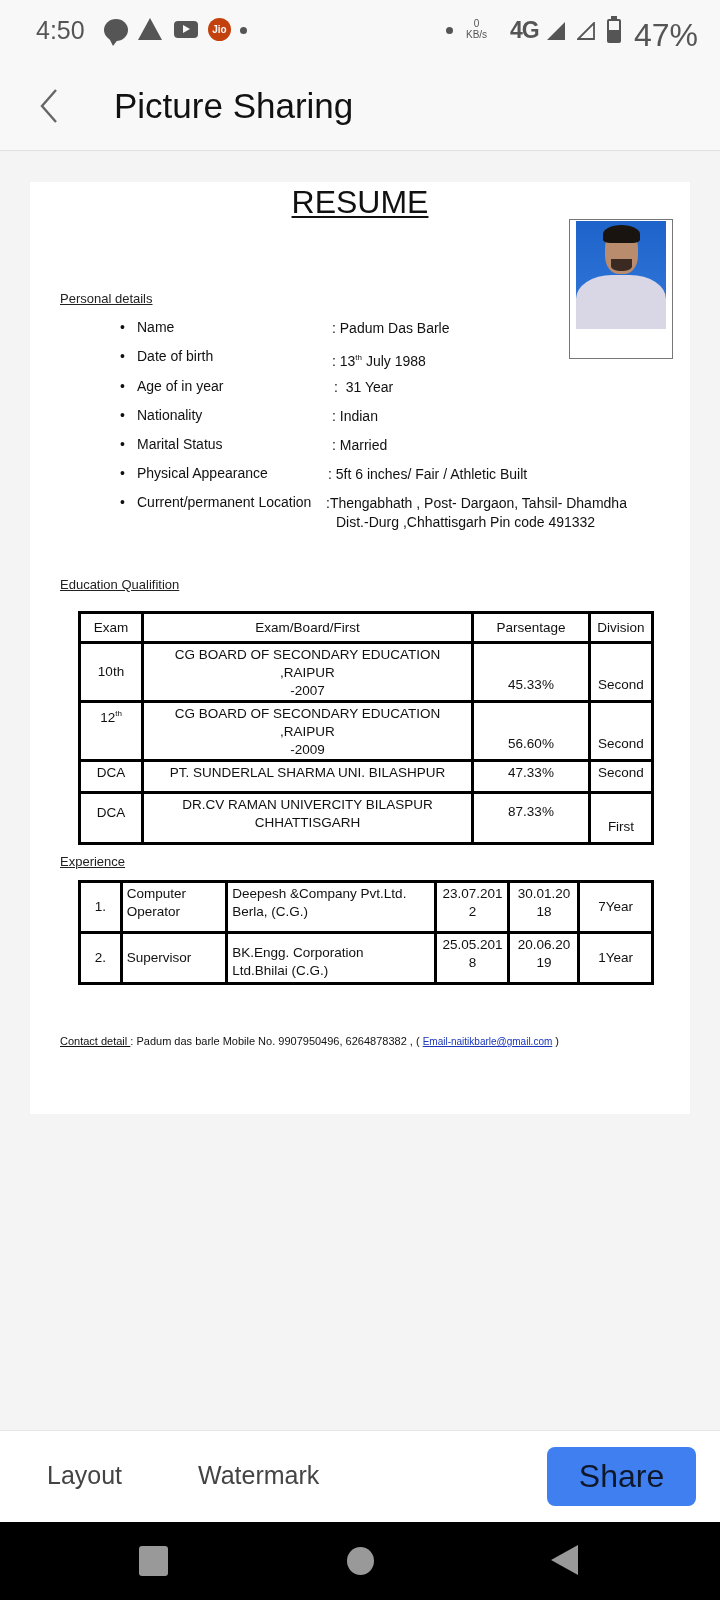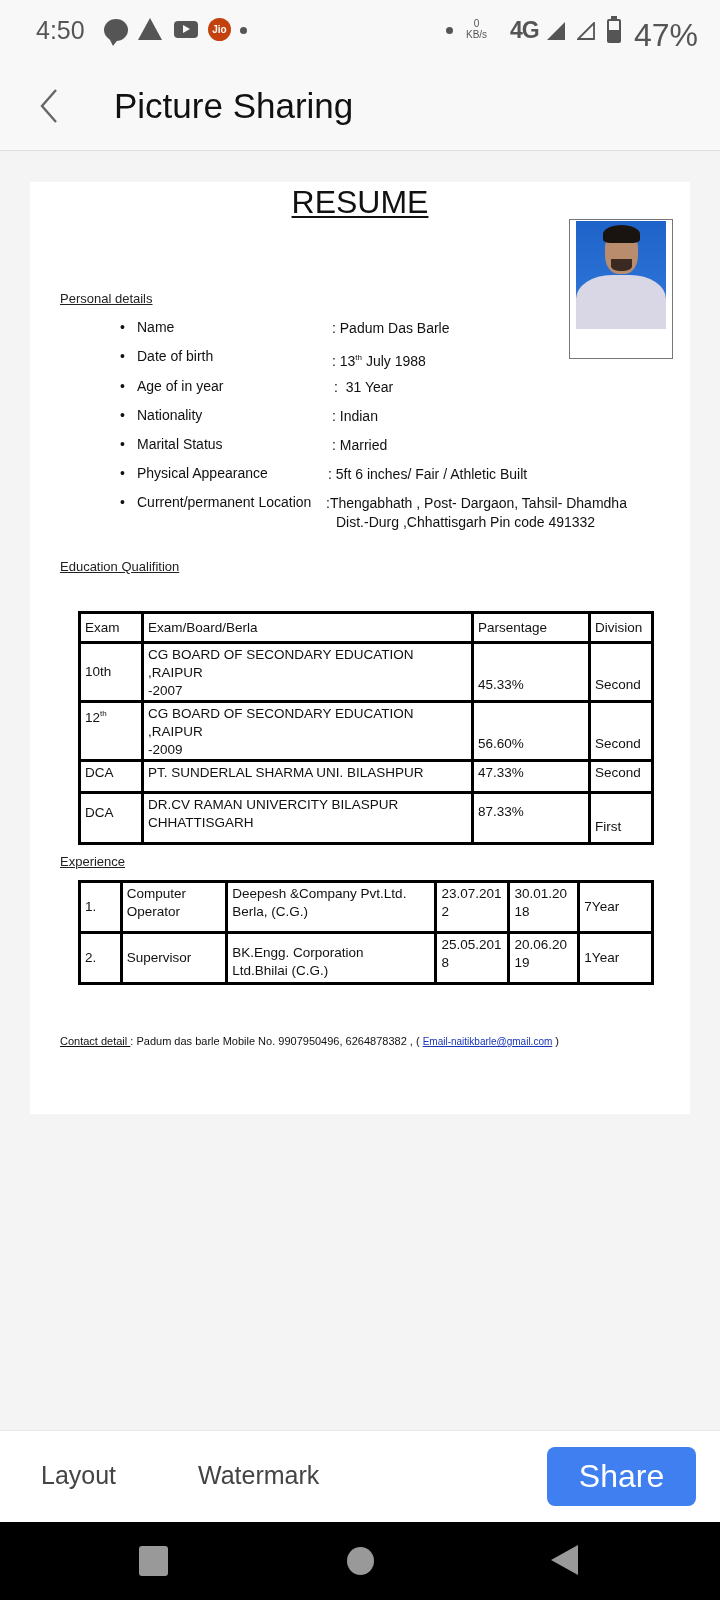--- a/index.html
+++ b/index.html
@@ -41,33 +41,33 @@
   .photo .hair { position: absolute; left: 27px; top: 4px; width: 37px; height: 18px; background: #1a1410; border-radius: 50% 50% 20% 20%; }
   .photo .beard { position: absolute; left: 35px; top: 38px; width: 21px; height: 12px; background: #3a2a22; border-radius: 0 0 40% 40%; }
   .photo .body { position: absolute; left: 0; top: 54px; width: 90px; height: 60px; background: #d9d6e6; border-radius: 40% 40% 0 0; }
   .section-label { position: absolute; left: 30px; font-size: 13px; color: #222; text-decoration: underline; }
   .pd-row { position: absolute; left: 90px; width: 560px; font-size: 14px; color: #111; }
   .pd-row .bullet { position: absolute; left: 0; top: 0; }
   .pd-row .lbl { position: absolute; left: 17px; top: 0; }
   .pd-row .val { position: absolute; top: 0; white-space: pre; line-height: 19px; }
 
   table.grid { position: absolute; border-collapse: collapse; font-size: 13.5px; color: #111; }
-  table.grid td { border: 3px solid #000; text-align: left; vertical-align: middle; padding: 0 4px; line-height: 18px; }
+  table.grid td { border: 3px solid #000; text-align: center; vertical-align: middle; padding: 0 4px; line-height: 18px; }
   table.grid td.top { vertical-align: top; padding-top: 2px; }
   table.grid td.left { text-align: left; }
   sup { font-size: 8px; }
 
   .contact { position: absolute; left: 30px; top: 853px; font-size: 11px; color: #111; white-space: nowrap; }
   .contact .u { text-decoration: underline; }
   .contact a { color: #1a35b8; text-decoration: underline; font-size: 10px; }
 
   
   .bottombar { position: absolute; left: 0; top: 1430px; width: 720px; height: 92px; background: #fff; border-top: 1px solid #e6e6e6; }
   .tool-btn { position: absolute; top: 30px; font-size: 25px; color: #444; cursor: pointer; }
-  .share-btn { position: absolute; left: 547px; top: 16px; width: 149px; height: 59px; background: #3f7ff0; color: #ffffff; border-radius: 8px; font-size: 32px; text-align: center; line-height: 59px; cursor: pointer; }
+  .share-btn { position: absolute; left: 547px; top: 16px; width: 149px; height: 59px; background: #3f7ff0; color: #0f172a; border-radius: 8px; font-size: 32px; text-align: center; line-height: 59px; cursor: pointer; }
 
   
   .navbar { position: absolute; left: 0; top: 1522px; width: 720px; height: 78px; background: #000; }
   .nav-recent { position: absolute; left: 139px; top: 24px; width: 29px; height: 30px; background: #999; border-radius: 3px; }
   .nav-home { position: absolute; left: 347px; top: 25px; width: 27px; height: 28px; background: #999; border-radius: 50%; }
   .nav-back { position: absolute; left: 551px; top: 23px; width: 0; height: 0; border-top: 15px solid transparent; border-bottom: 15px solid transparent; border-right: 27px solid #999; }
 </style>
 </head>
 <body>
 
@@ -143,33 +143,33 @@
     <span class="lbl">Physical Appearance</span>
     <span class="val" style="left:208px"><span>:</span> <span>5ft 6 inches/ Fair / Athletic Built</span></span>
   </div>
   <div class="pd-row" style="top:312px">
     <span class="bullet">•</span>
     <span class="lbl">Current/permanent Location</span>
     <span class="val" style="left:206px"><span>:</span><span>Thengabhath , Post- Dargaon, Tahsil- Dhamdha</span></span>
     <span class="val" style="left:216px; top:19px">Dist.-Durg ,Chhattisgarh Pin code 491332</span>
   </div>
 
-  <div class="section-label" style="top:377px">Education Qualifition</div>
+  <div class="section-label" style="top:395px">Education Qualifition</div>
 
   <table class="grid" style="left:48px; top:429px; width:576px">
     <colgroup>
         <col style="width:63px">
         <col style="width:330px">
         <col style="width:117px">
         <col style="width:63px">
       </colgroup>
     <tbody>
         <tr style="height:30px">
       <td>Exam</td>
-      <td>Exam/Board/Berla</td>
+      <td>Exam/Board/First</td>
       <td>Parsentage</td>
       <td>Division</td>
     </tr>
     <tr style="height:51px">
       <td><span>10th</span></td>
       <td class="top">
             <div>CG BOARD OF SECONDARY EDUCATION ,RAIPUR</div>
             <div>-2007</div>
           </td>
       <td style="vertical-align:bottom; padding-bottom:6px">45.33%</td>
@@ -255,21 +255,21 @@
     </tr>
   </tbody>
     </table>
 
   <div class="contact">
     <span class="u">Contact detail </span><span>:  Padum das barle Mobile No. 9907950496, 6264878382 , ( </span><a>Email-naitikbarle@gmail.com</a><span> )</span>
   </div>
 </div>
 
 <div class="bottombar">
-  <div class="tool-btn" style="left:41px">Layout</div>
+  <div class="tool-btn" style="left:47px">Layout</div>
   <div class="tool-btn" style="left:198px">Watermark</div>
   <div class="share-btn">Share</div>
 </div>
 
 <div class="navbar">
   <div class="nav-recent"></div>
   <div class="nav-home"></div>
   <div class="nav-back"></div>
 </div>
 

